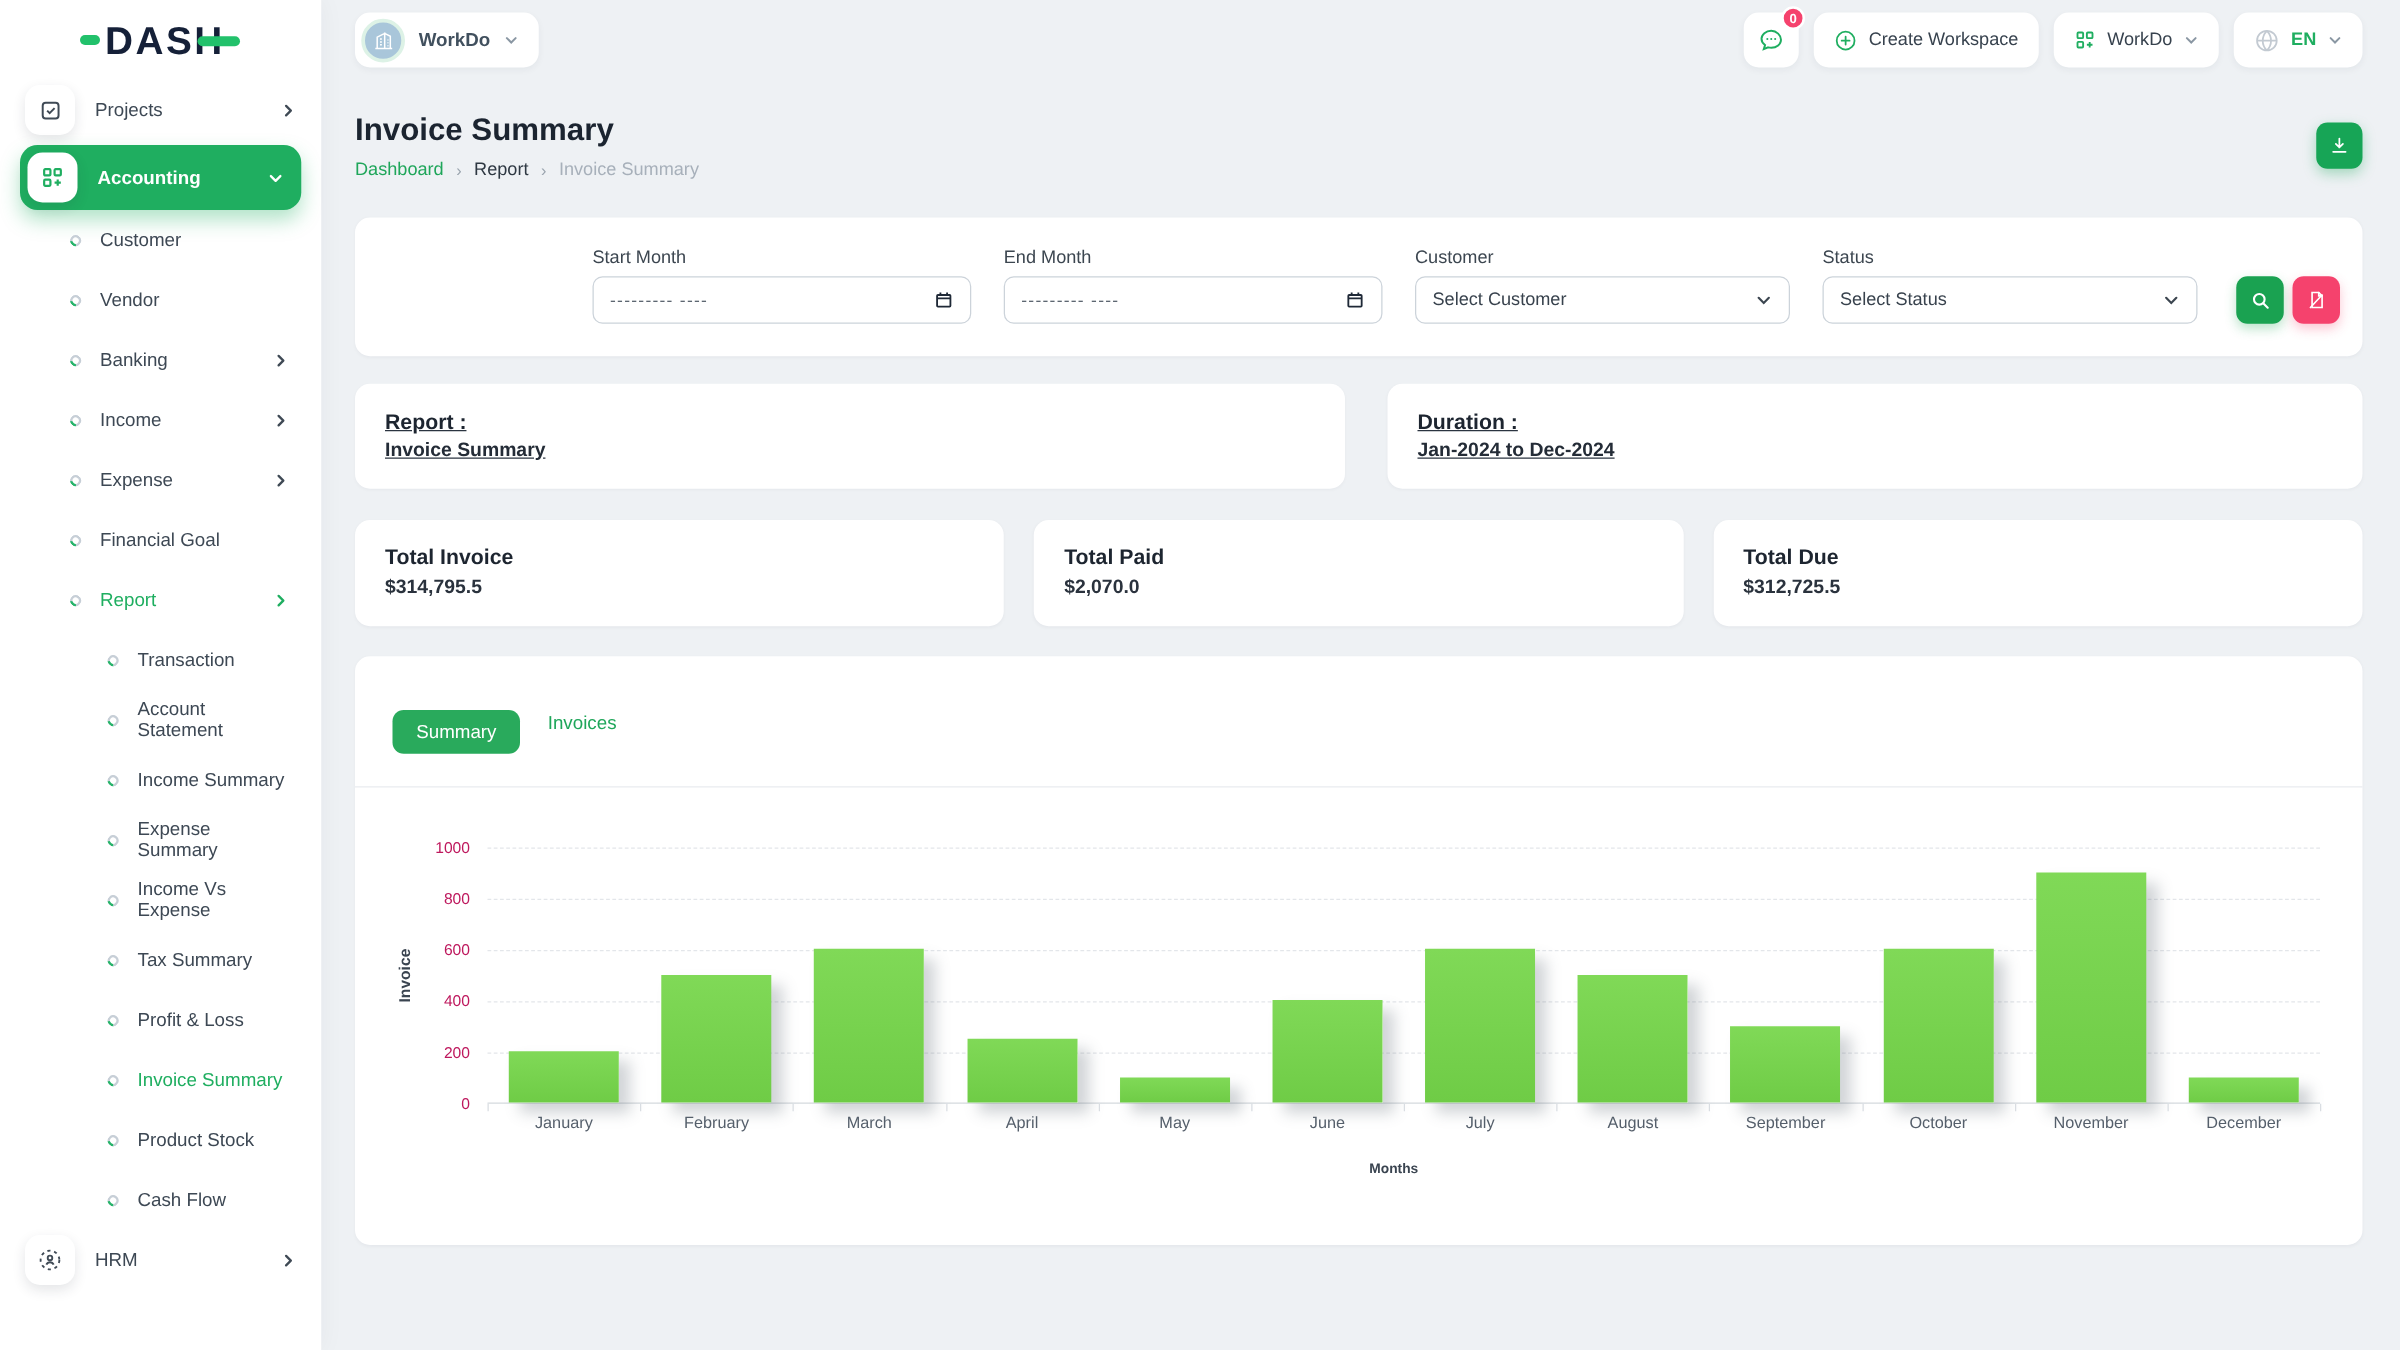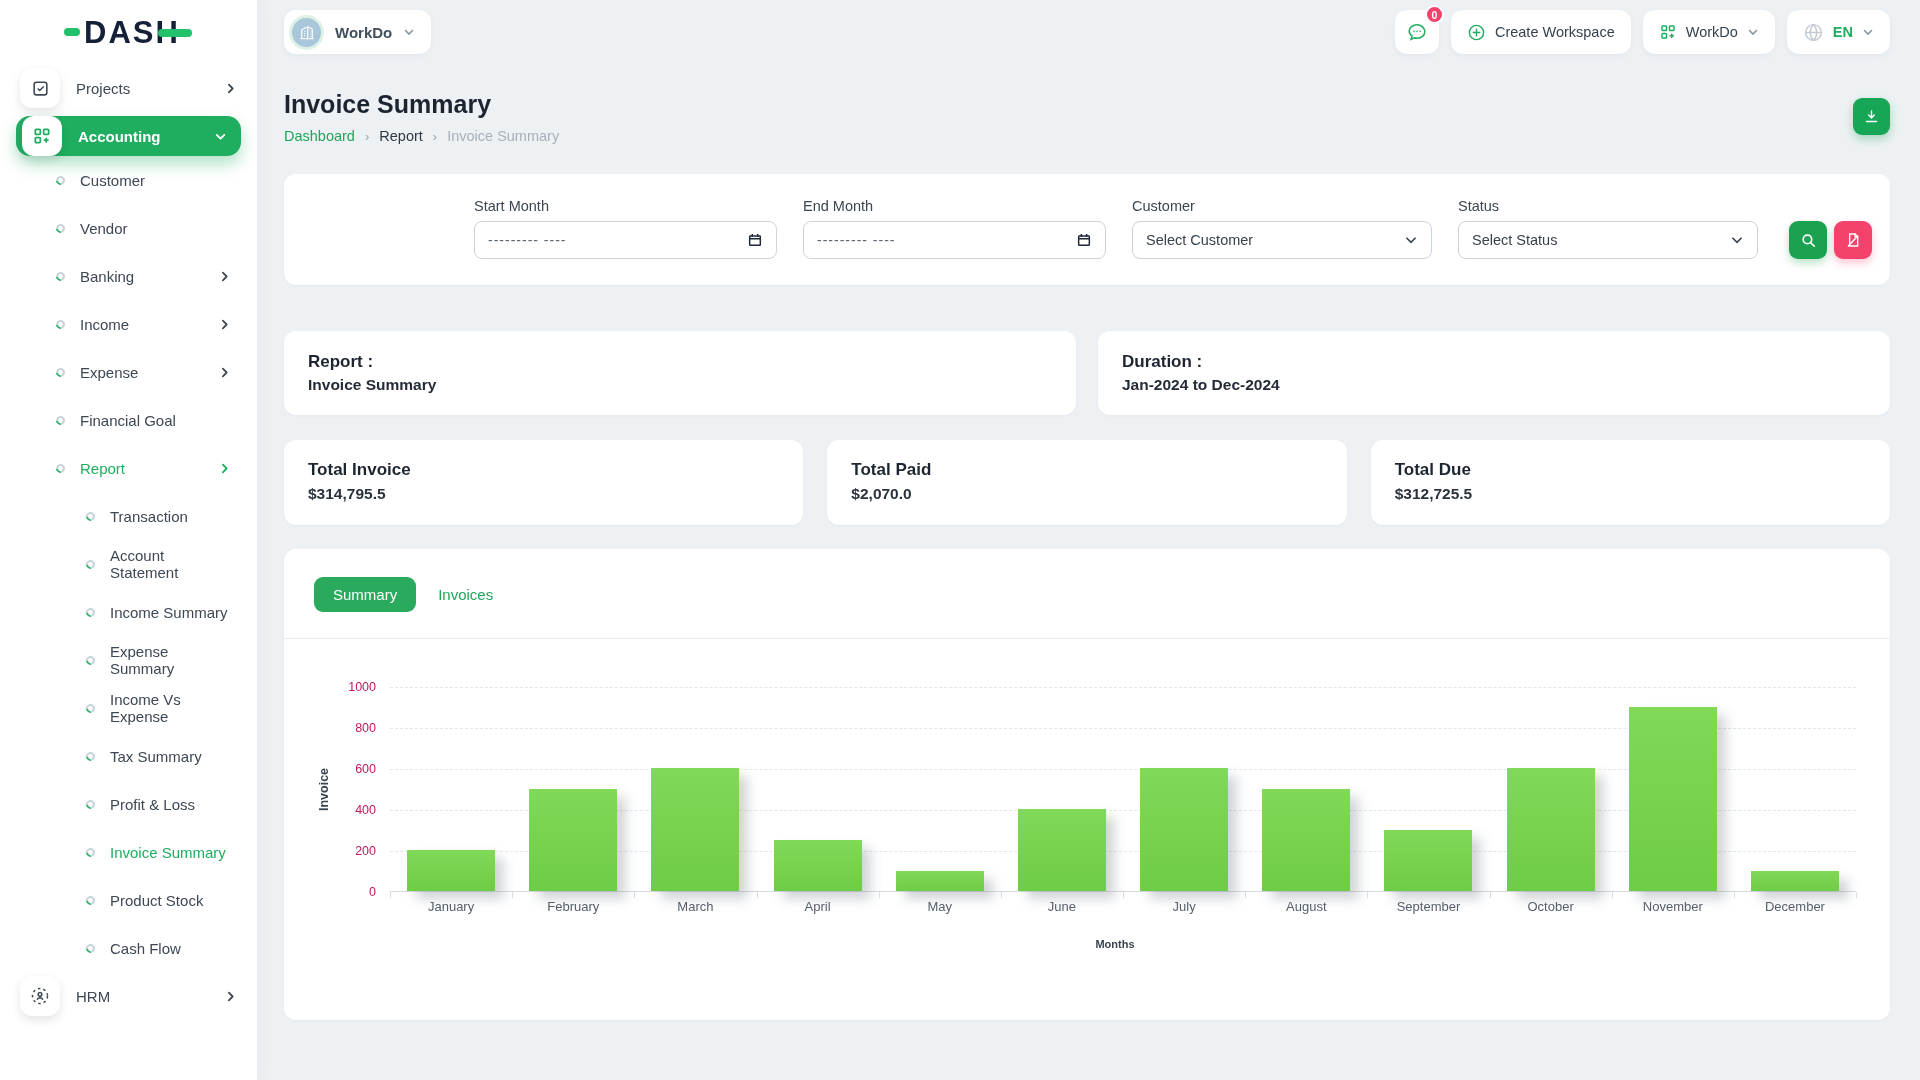--- a/index.html
+++ b/index.html
@@ -22,21 +22,21 @@
   .srow.lv0 { height:48px; padding:0 20px 0 20px; }
   .srow.top-item { height:48px; }
   .icon-tile {
     width:40px; height:40px; border-radius:12px; background:#fff;
     box-shadow:0 4px 10px rgba(30,40,60,.12); display:flex; align-items:center; justify-content:center;
     flex:0 0 40px;
   }
   .srow .lbl { margin-left:16px; color:#3d4854; font-size:15px; }
   .srow .chev { margin-left:auto; display:flex; align-items:center; }
   .srow.active-row {
-    margin:4px 16px 0 16px; height:40px; padding:0 14px 0 6px;
+    margin:4px 16px 0 16px; height:52px; padding:0 14px 0 6px;
     background:#1fae60; border-radius:14px; box-shadow:0 8px 16px rgba(31,174,96,.35);
   }
   .srow.active-row .lbl { color:#fff; font-weight:700; }
   .srow.lv1 { height:48px; padding-left:56px; padding-right:26px; }
   .srow.lv2 { height:48px; padding-left:86px; padding-right:26px; }
   .bullet {
     width:9px; height:9px; border-radius:50%; border:2px solid #c7cfd7;
     border-bottom-color:#27b36a; transform:rotate(40deg); flex:0 0 9px;
   }
   .srow.lv1 .lbl, .srow.lv2 .lbl { margin-left:15px; }
@@ -84,33 +84,33 @@
     display:flex; align-items:center; padding:0 13px; cursor:pointer;
   }
   .inp .ph { color:#5d6671; font-size:14px; letter-spacing:1px; }
   .inp .right-ic { margin-left:auto; display:flex; }
   .sel-box { width:300px; }
   .sel-box .ph { letter-spacing:0; color:#38424d; font-size:14.5px; }
   .f-buttons { margin-left:auto; display:flex; gap:7px; padding-bottom:0; }
   .sq-btn { width:38px; height:38px; border-radius:9px; display:flex; align-items:center; justify-content:center; cursor:pointer; }
   .btn-search { background:#1aa251; box-shadow:0 4px 9px rgba(26,162,81,.3); }
   .btn-reset { background:#f5426d; box-shadow:0 4px 9px rgba(245,66,109,.3); }
-  .two-col { display:flex; gap:22px; margin-top:46px; }
+  .two-col { display:flex; gap:34px; margin-top:22px;text-decoration:underline; }
   .info-card { flex:1; padding:21px 24px; height:84px; }
   .info-card .t { font-size:17px; font-weight:700; color:#1d2530; }
   .info-card .v { font-size:15.5px; font-weight:700; color:#242c37; margin-top:4px; }
   .stats-row { display:flex; gap:24px; margin-top:25px; }
   .stat-card { flex:1; padding:20px 24px; height:85px; }
   .stat-card .t { font-size:17px; font-weight:700; color:#1d2530; }
   .stat-card .v { font-size:15.5px; font-weight:600; color:#2a323d; margin-top:5px; }
   
   .chart-card { margin-top:24px; padding:28px 30px 46px 30px; height:471px; }
   .tabs { display:flex; align-items:center; gap:22px; }
   .tab-pill {
-    background:#29aa5c; color:#fff; font-size:15px; padding:9px 19px; border-radius:9px; cursor:pointer;
+    background:#29aa5c; color:#fff; font-size:15px; padding:9px 19px; border-radius:9px; cursor:pointer;margin-top:15px;
   }
   .tab-link { color:#1fa65a; font-size:15px; cursor:pointer; }
   .tabs-divider { border-bottom:1px solid #e9ecef; margin:26px -30px 0 -30px; }
   .chart-zone { display:flex; margin-top:48px; }
   .ylabel {
     writing-mode:vertical-rl; transform:rotate(180deg); font-size:12.5px; font-weight:700; color:#3a4450;
     height:205px; display:flex; align-items:center; flex:0 0 20px; justify-content:center;
   }
   .plot-wrap { flex:1; position:relative; margin-left:0; }
   .yticks { position:absolute; left:0; top:0; width:42px; height:205px; }

